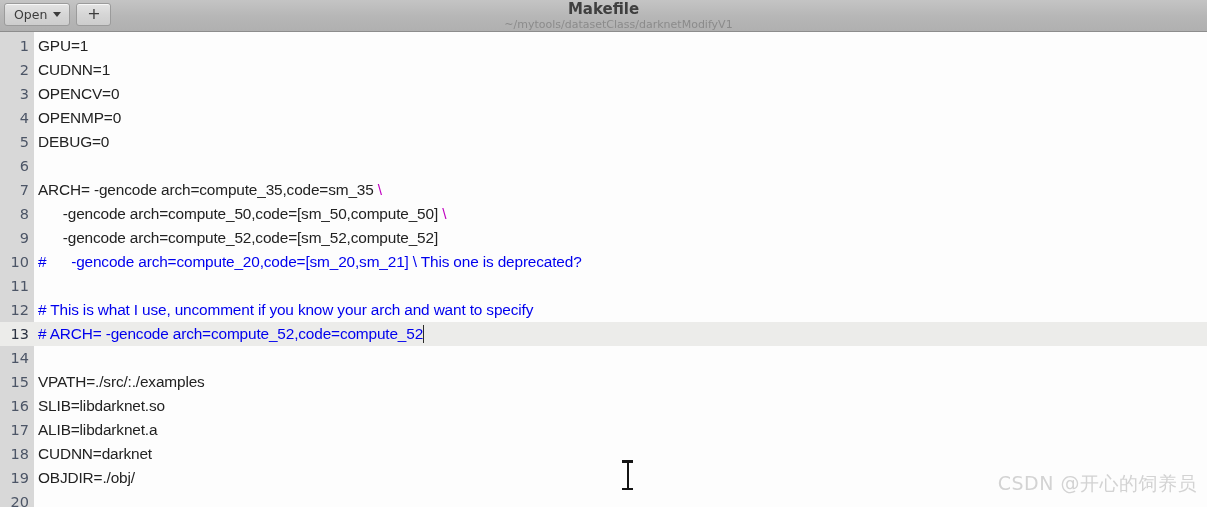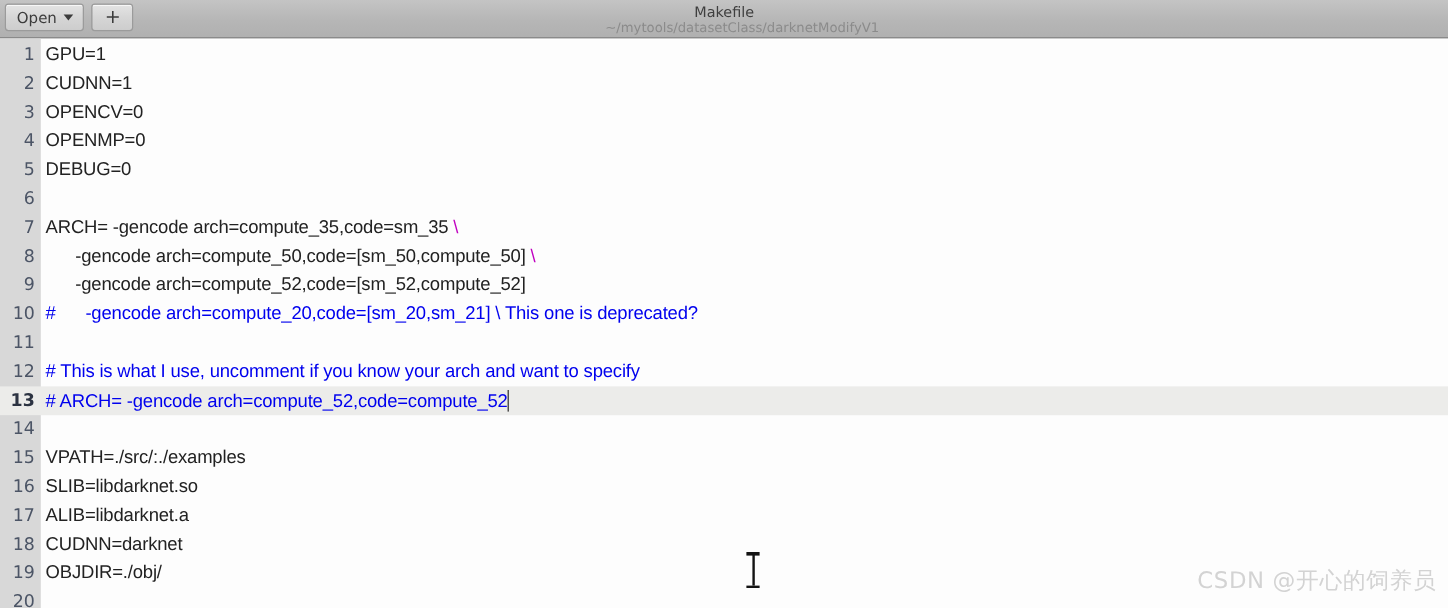--- a/index.html
+++ b/index.html
@@ -15,21 +15,21 @@
     font-family: "DejaVu Sans", sans-serif;
     -webkit-font-smoothing: antialiased;
   }
 
   
   .window {
     position: relative;
     width: 1207px;
     height: 507px;
     overflow: hidden;
-    background: #737373;
+    background: #701a75;
   }
 
   .headerbar {
     position: relative;
     height: 32px;
     box-sizing: border-box;
     background: linear-gradient(to bottom, #c4c4c4 0%, #b6b6b6 55%, #b0b0b0 100%);
     border-bottom: 1px solid #8d8d8d;
     display: flex;
     align-items: flex-start;
@@ -75,22 +75,22 @@
     left: 0; right: 0; top: 0;
     height: 32px;
     display: flex;
     flex-direction: column;
     align-items: center;
     justify-content: center;
     pointer-events: none;
     line-height: 1;
   }
   .hb-title .main {
-    font-size: 12px;
-    font-weight: normal;
+    font-size: 15px;
+    font-weight: bold;
     color: #3f3f3f;
     margin-bottom: 2px;
   }
   .hb-title .sub {
     font-size: 11px;
     color: #8b8b8b;
     margin-left: 30px;
   }
 
   
@@ -128,21 +128,21 @@
     width: 34px;
     min-width: 34px;
     box-sizing: border-box;
     padding-right: 5px;
     text-align: right;
     font-family: "DejaVu Sans", sans-serif;
     font-size: 14.5px;
     color: #4c5566;
     user-select: none;
   }
-  .line.current .ln { font-weight: bold; color: #2c3342; }
+  .line.current .ln { font-weight: normal; color: #2c3342; }
 
   .code {
     flex: 1;
     padding-left: 4px;
     font-family: Liberation Sans, sans-serif;
     font-size: 15.4px;
     letter-spacing: -0.15px;
     color: #222222;
     white-space: pre;
     position: relative;

